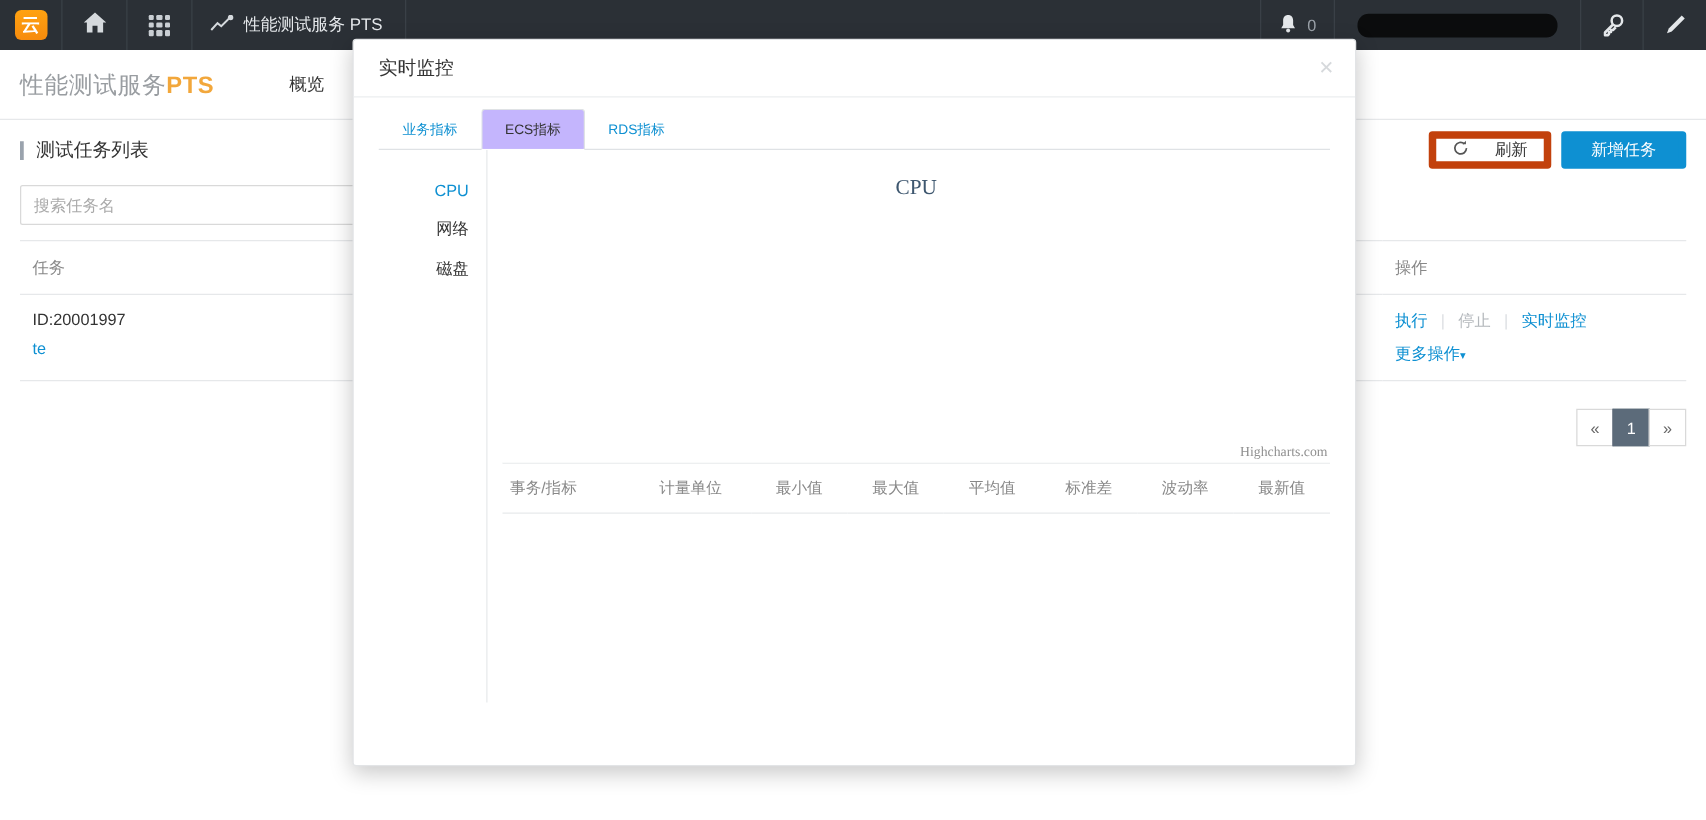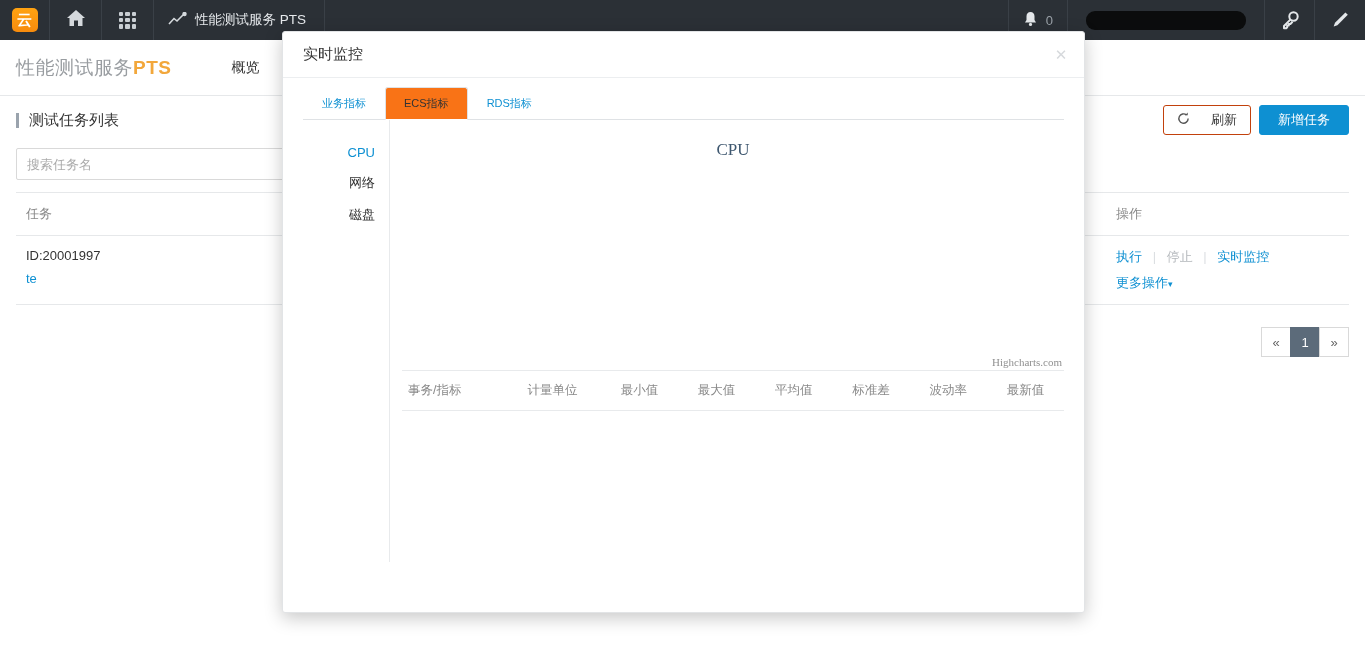--- a/index.html
+++ b/index.html
@@ -80,21 +80,21 @@
   }
   .sec-title { display: flex; align-items: center; font-size: 15px; color: #333; }
   .sec-title::before {
     content:""; display:inline-block; width: 3px; height: 15px;
     background: #9aa3ad; margin-right: 10px;
   }
   .sec-actions { display: flex; gap: 8px; align-items: center; }
   .btn {
     height: 30px; padding: 0 13px; border-radius: 3px;
     font-size: 13px; display: inline-flex; align-items: center; gap: 21px;
-    border: 1px solid #c2410c; background: #fff; color: #333; cursor: pointer;
+    border: 6px solid #c2410c; background: #fff; color: #333; cursor: pointer;
   }
   .btn-primary { background: #0e90d2; border-color: #0e90d2; color: #fff; padding: 0 18px; }
 
   #searchrow { padding: 4px 0 12px 0; }
   #searchinput {
     width: 290px; height: 32px; border: 1px solid #d9d9d9; border-radius: 2px;
     padding: 0 10px; font-size: 13px; color: #1d4ed8;
     font-family: "Liberation Sans", sans-serif;
     outline: none; background: #fff;
   }
@@ -156,21 +156,21 @@
     position: relative;
   }
   #tabs { display: flex; align-items: flex-end; height: 100%; }
   .tab {
     font-size: 11px; padding: 0 18px; height: 33px;
     display: inline-flex; align-items: center;
     color: #0e90d2; cursor: pointer; position: relative; top: 1px;
     border: 1px solid transparent;
   }
   .tab.active {
-    color: #333; background: #f97316;
+    color: #333; background: #c4b5fd;
     border: 1px solid #dfe2e5; border-bottom-color: #fff;
     border-radius: 3px 3px 0 0;
   }
   #tabsright { display: flex; align-items: center; gap: 24px; padding-bottom: 9px; }
   #tabsright .hint-link { font-size: 13px; color: #0e90d2; cursor: pointer; }
   #tabsright .hint-text { font-size: 13px; color: #333; }
 
   #panel { display: flex; height: 442px; }
   #metricnav {
     width: 87px; flex: 0 0 87px;

